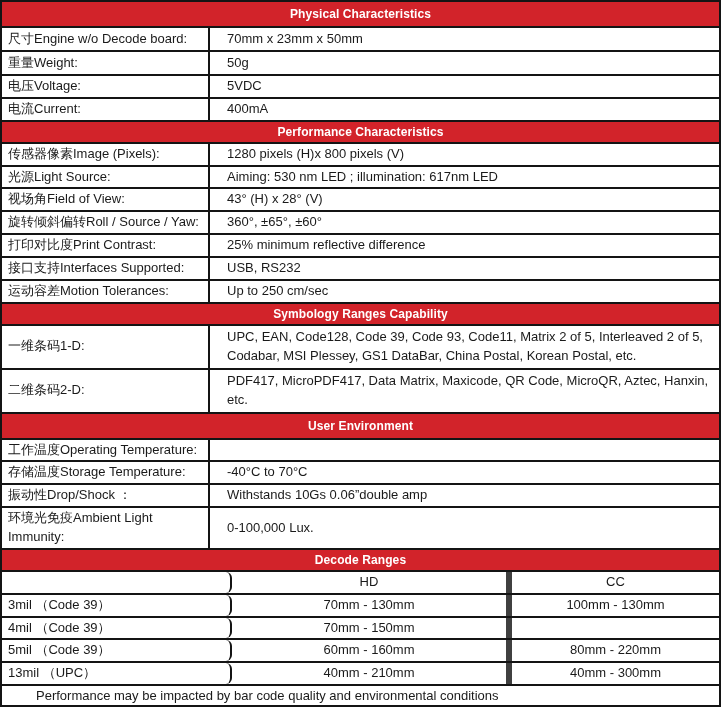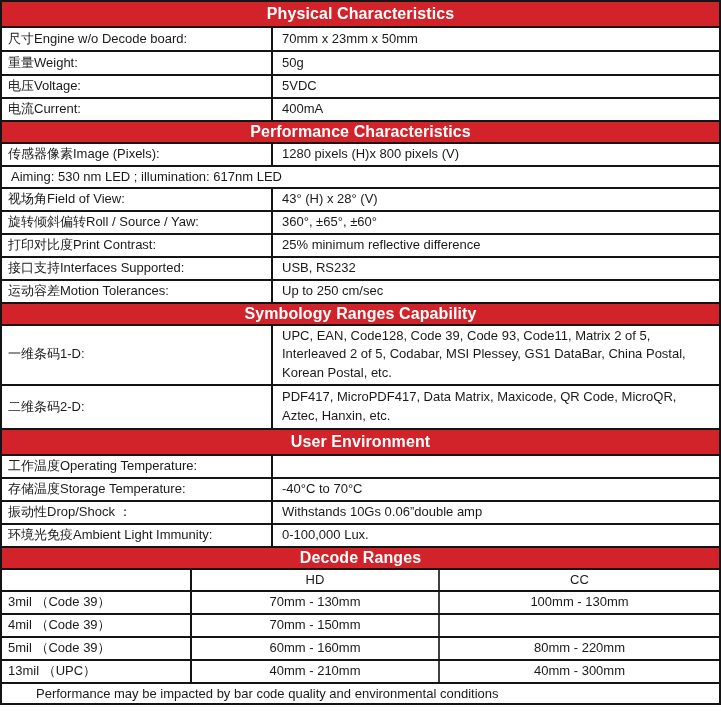--- a/index.html
+++ b/index.html
@@ -9,21 +9,21 @@
     border: 2px solid #141414;
     font-family: "Liberation Sans", "DejaVu Sans", sans-serif;
     font-size: 13px;
     color: #1a1a1a;
     background: #ffffff;
   }
   .band {
     background: #d2232a;
     color: #ffffff;
     font-weight: bold;
-    font-size: 16px;
+    font-size: 12px;
     display: flex;
     align-items: center;
     justify-content: center;
     border-bottom: 2px solid #141414;
     min-height: 22px;
     letter-spacing: 0.1px;
   }
   .band.tall { min-height: 26px; }
   .r {
     display: flex;
@@ -34,30 +34,30 @@
   .r.lg { min-height: 24px; }
   .r.multi { min-height: 44px; }
   .r:last-child, .footer:last-child { border-bottom: none; margin-left: 28px; }
   .c {
     display: flex;
     align-items: center;
     padding: 1px 6px;
     line-height: 1.45;
   }
   .lab {
-    width: 271px;
+    width: 208px;
     flex-shrink: 0;
     border-right: 2px solid #141414;
   }
-  .val { flex: 1; padding-left: 9px; padding-right: 8px; }
-  .dlab { width: 190px; flex-shrink: 0; border-right: 2px solid #141414; }
+  .val { flex: 1; padding-left: 17px; padding-right: 8px; }
+  .dlab { width: 230px; flex-shrink: 0; border-right: 2px solid #141414; border-radius: 6px; }
   .dhd {
-    width: 248px;
+    width: 280px;
     flex-shrink: 0;
-    border-right: 2px solid #404040;
+    border-right: 6px solid #404040;
     justify-content: center;
     text-align: center;
   }
   .dcc { flex: 1; justify-content: center; text-align: center; }
   .footer {
     display: flex;
     align-items: center;
     min-height: 19px;
     padding: 1px 6px;
     border-bottom: none;
@@ -89,20 +89,21 @@
   </div>
 
   <div class="band">
     <span>Performance Characteristics</span>
   </div>
   <div class="r">
     <div class="c lab">传感器像素Image (Pixels):</div>
     <div class="c val">1280 pixels (H)x 800 pixels (V)</div>
   </div>
   <div class="r">
+    <div class="c lab">光源Light Source:</div>
     <div class="c val">Aiming: 530 nm LED ; illumination: 617nm LED</div>
   </div>
   <div class="r">
     <div class="c lab">视场角Field of View:</div>
     <div class="c val">43° (H) x 28° (V)</div>
   </div>
   <div class="r">
     <div class="c lab">旋转倾斜偏转Roll / Source / Yaw:</div>
     <div class="c val">360°, ±65°, ±60°</div>
   </div>

